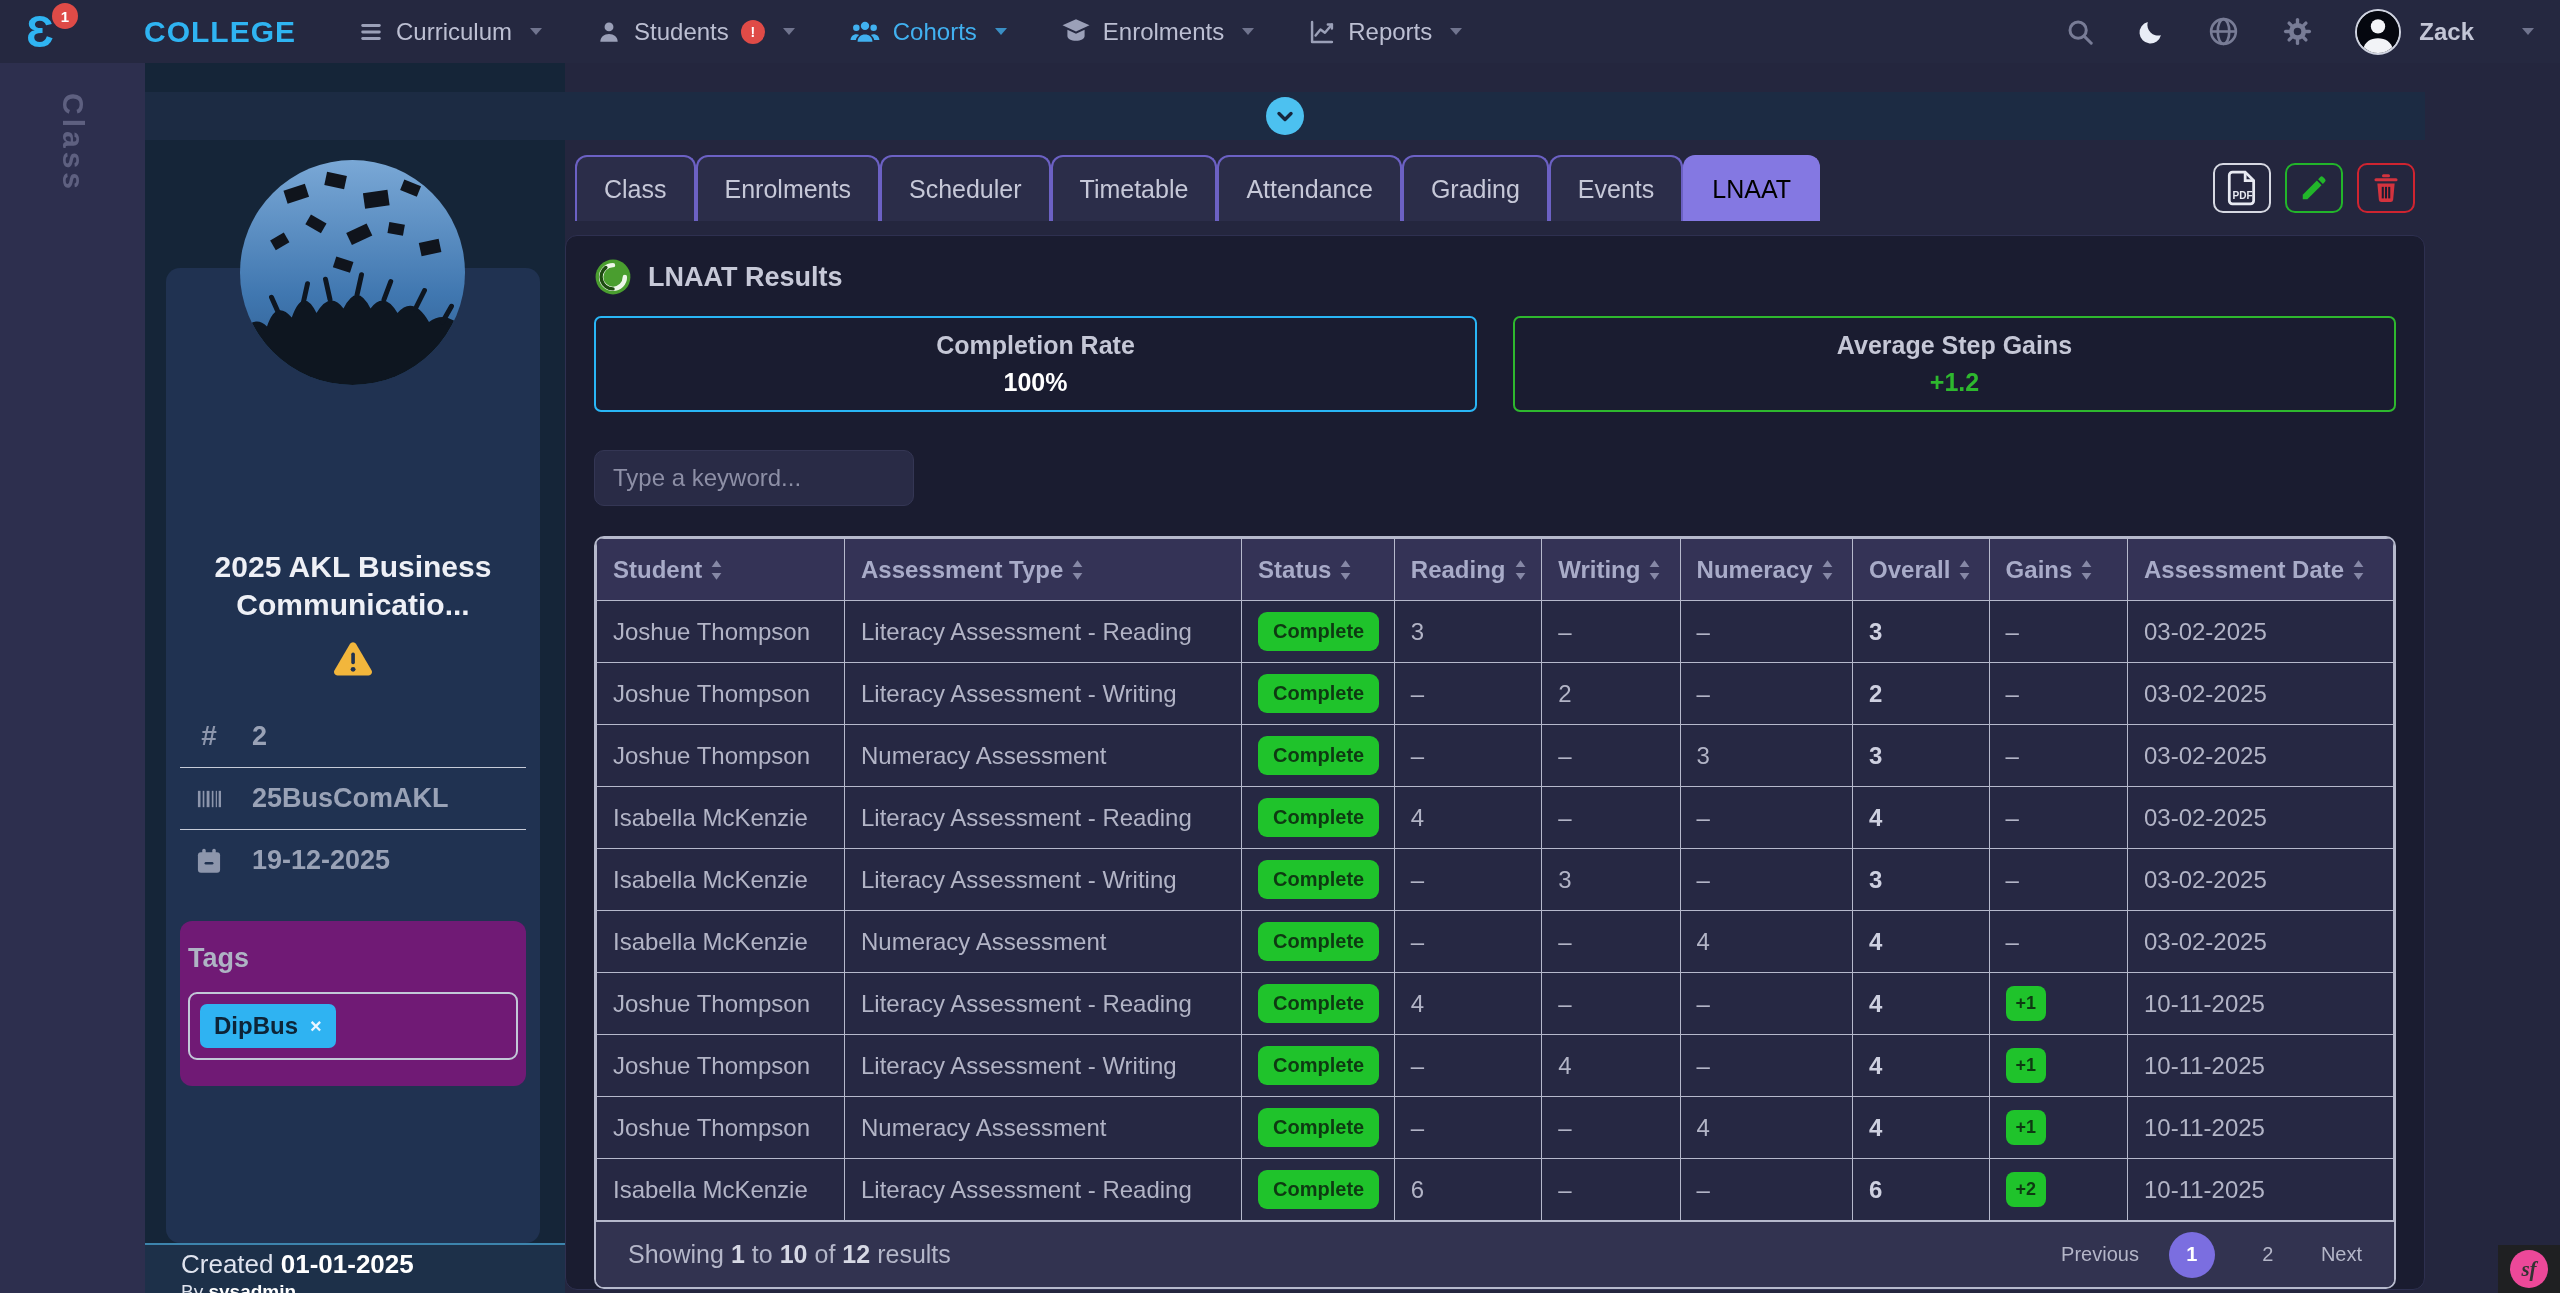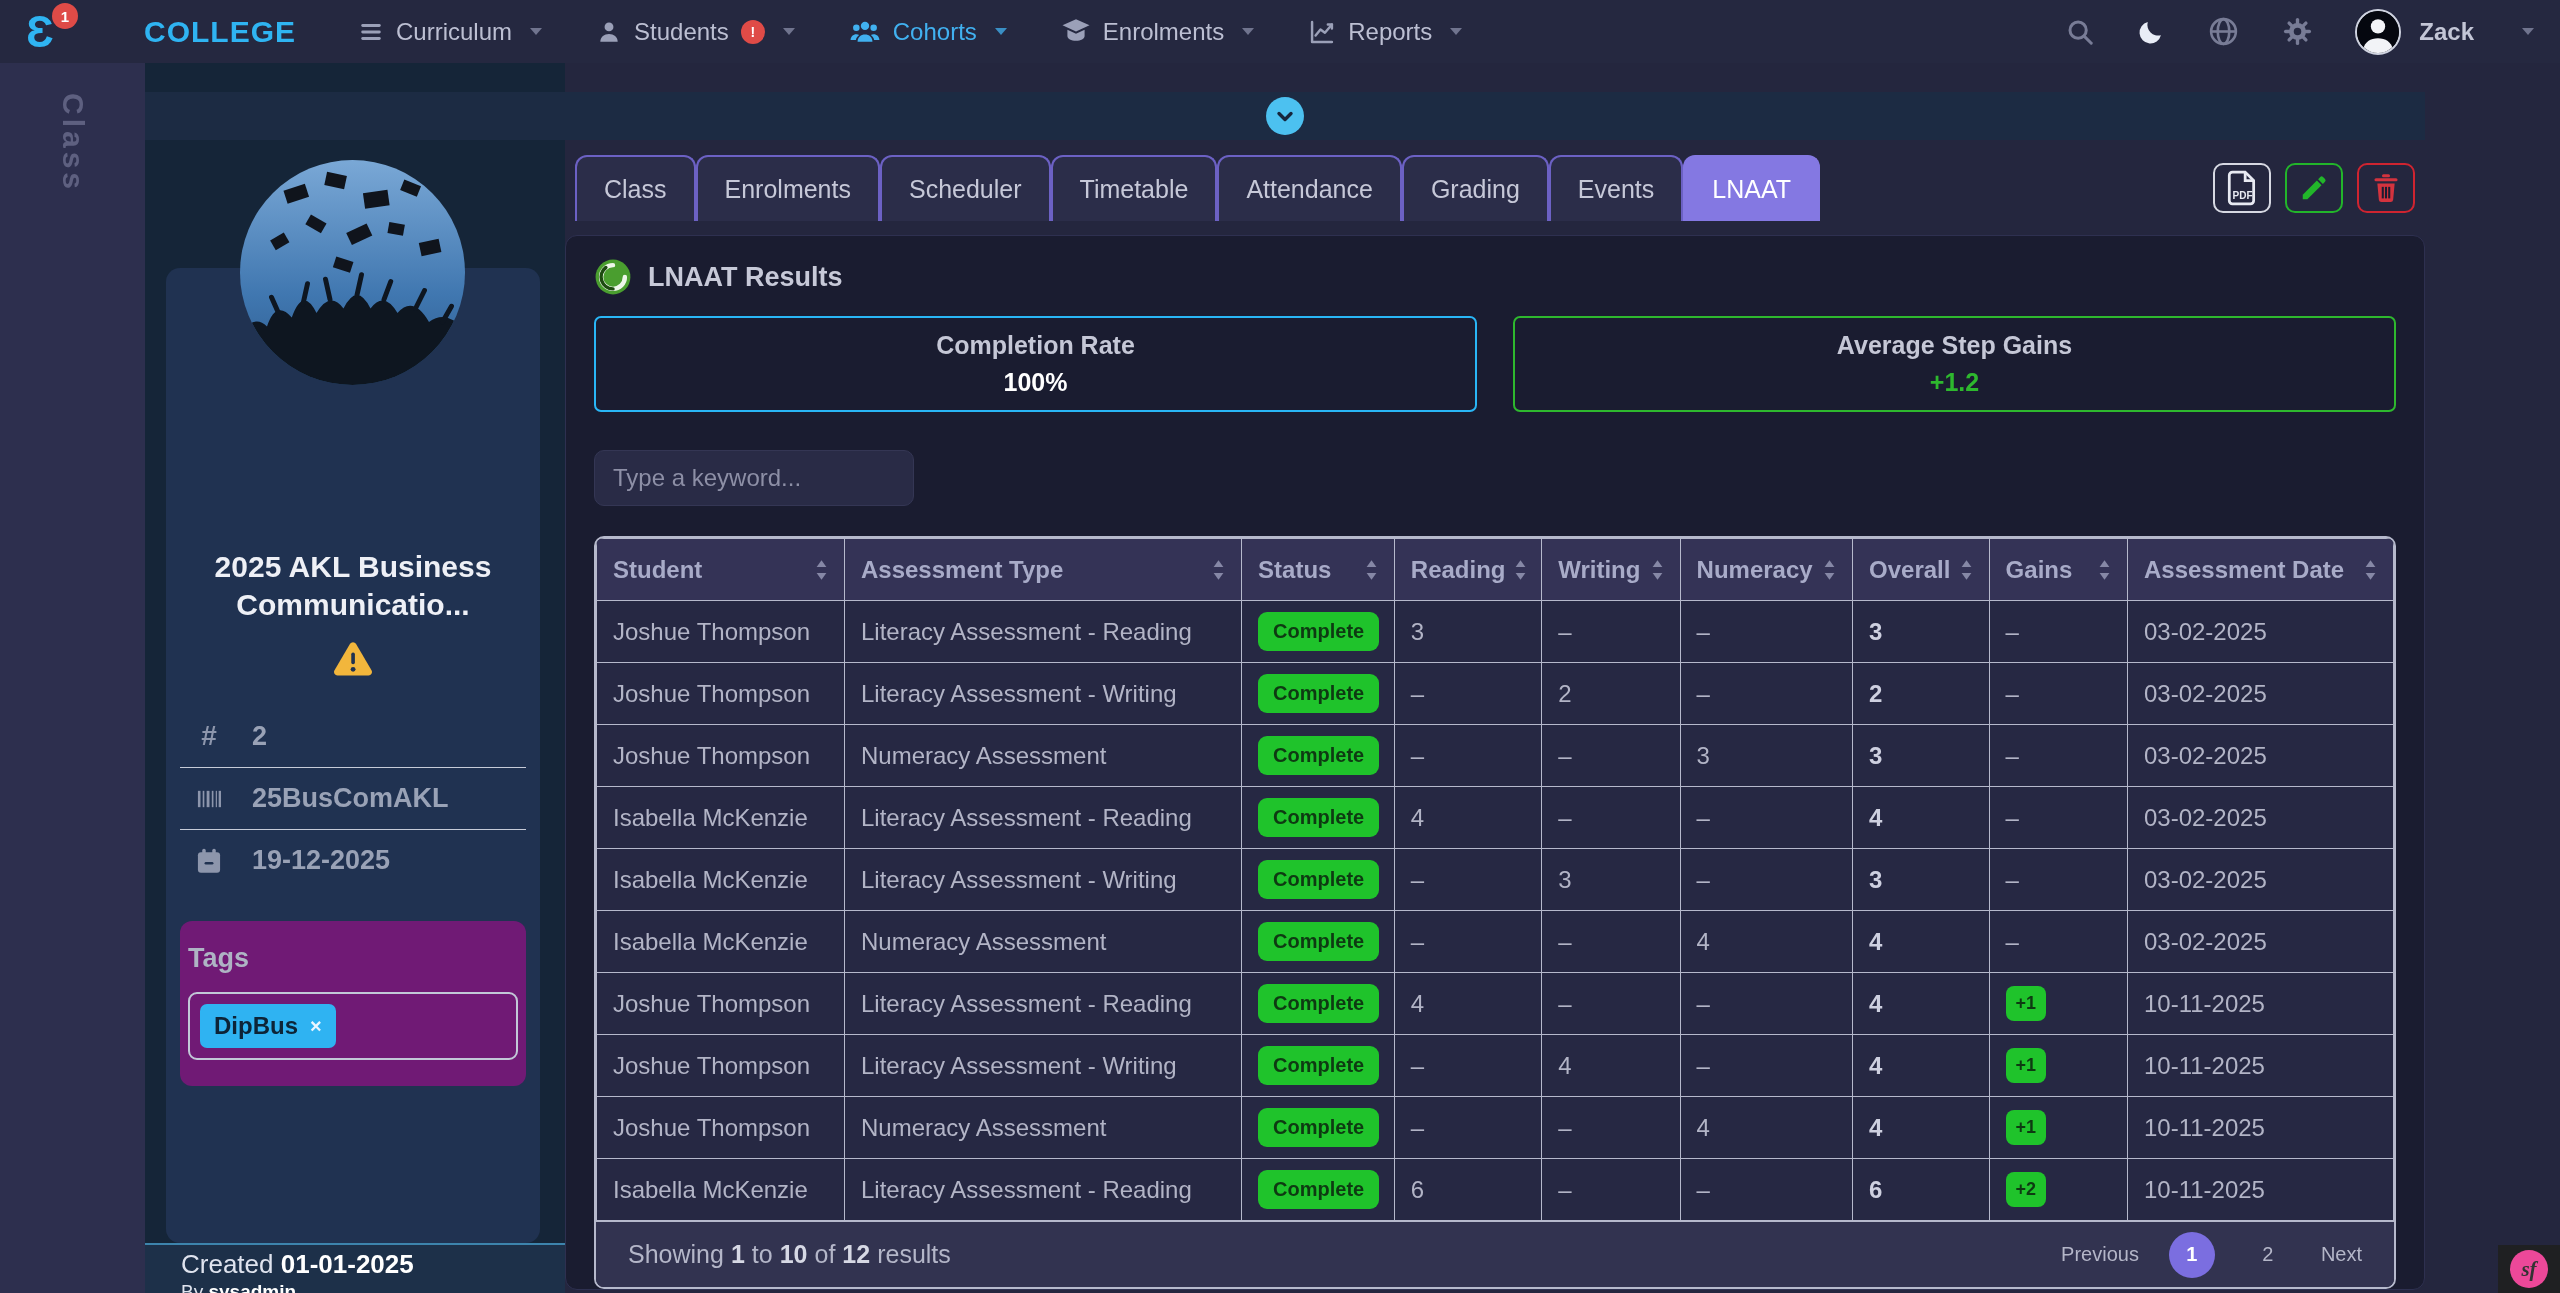--- a/index.html
+++ b/index.html
@@ -71,21 +71,21 @@
   .created-line2 { font-size:19px; color:#dfe3ee; margin-top:1px; }
   .created-line2 b { color:#fff; }
 
   
   .content { position:absolute; left:565px; top:0; width:1860px; height:1230px; }
   .tabs-row { position:absolute; top:92px; left:10px; right:10px; display:flex; align-items:flex-end; }
   .tabs { display:flex; }
   .tab { height:66px; padding:0 27px; background:#2b2d49; border:2px solid #6c61c4; border-bottom:none;
          border-radius:12px 12px 0 0; color:#c6c8d8; font-size:25px; cursor:pointer;
          font-family:inherit; display:flex; align-items:center; }
-  .tab.active { background:#8478e2; border-color:#8478e2; color:#ffffff; }
+  .tab.active { background:#8478e2; border-color:#8478e2; color:#000000; }
   .actions { margin-left:auto; display:flex; gap:14px; align-items:center; margin-bottom:8px; }
   .action-btn { width:58px; height:50px; border-radius:10px; background:transparent; display:flex;
                 align-items:center; justify-content:center; cursor:pointer; }
   .pdf-btn { border:2px solid #d6d8e2; color:#e8eaf2; }
   .edit-btn { border:2px solid #22b52a; color:#22b52a; }
   .delete-btn { border:2px solid #cf2430; color:#d3333e; }
 
   .panel { position:absolute; top:172px; left:0; width:1860px; height:1055px; background:#1a1c30;
            border:1px solid #2e3050; border-radius:12px; padding:22px 28px 0; overflow:hidden; }
   .panel-header { display:flex; align-items:center; gap:16px; height:38px; }
@@ -99,21 +99,21 @@
                   border-radius:10px; color:#c6c9d8; font-size:24px; padding:0 18px; outline:none;
                   font-family:inherit; display:block; }
   .search-input::placeholder { color:#8d8fa6; }
 
   .table-wrap { margin-top:30px; border:2px solid #b6b9cc; border-radius:10px; overflow:hidden; }
   table { width:100%; border-collapse:collapse; table-layout:fixed; }
   col.c1{width:13.8%} col.c2{width:22.1%} col.c3{width:8.5%} col.c4{width:8.2%} col.c5{width:7.7%}
   col.c6{width:9.6%} col.c7{width:7.6%} col.c8{width:7.7%}
   th { background:#343356; height:62px; font-size:24px; color:#a8abc8; text-align:left; padding:0 16px;
        border:1px solid #b6b9cc; cursor:pointer; }
-  th .th-inner { display:flex; align-items:center; justify-content:space-between; gap:8px; }
+  th .th-inner { display:flex; align-items:center; justify-content:flex-start; gap:8px; }
   td { height:62px; background:#262843; font-size:24px; color:#b2b4c6; padding:0 16px;
        border:1px solid #b6b9cc; }
   td.bold { font-weight:bold; color:#ced0e0; }
   .status-badge { display:inline-block; background:#1fc32b; color:#0e3a12; font-weight:bold;
                   font-size:20px; padding:8px 15px; border-radius:9px; }
   .gain-badge { display:inline-block; background:#1fc32b; color:#0e3a12; font-weight:bold;
                 font-size:18px; padding:7px 10px; border-radius:8px; }
   .sort-icon { color:#8688a6; display:flex; flex-shrink:0; }
 
   .table-footer { height:66px; background:#323350; display:flex; align-items:center;

